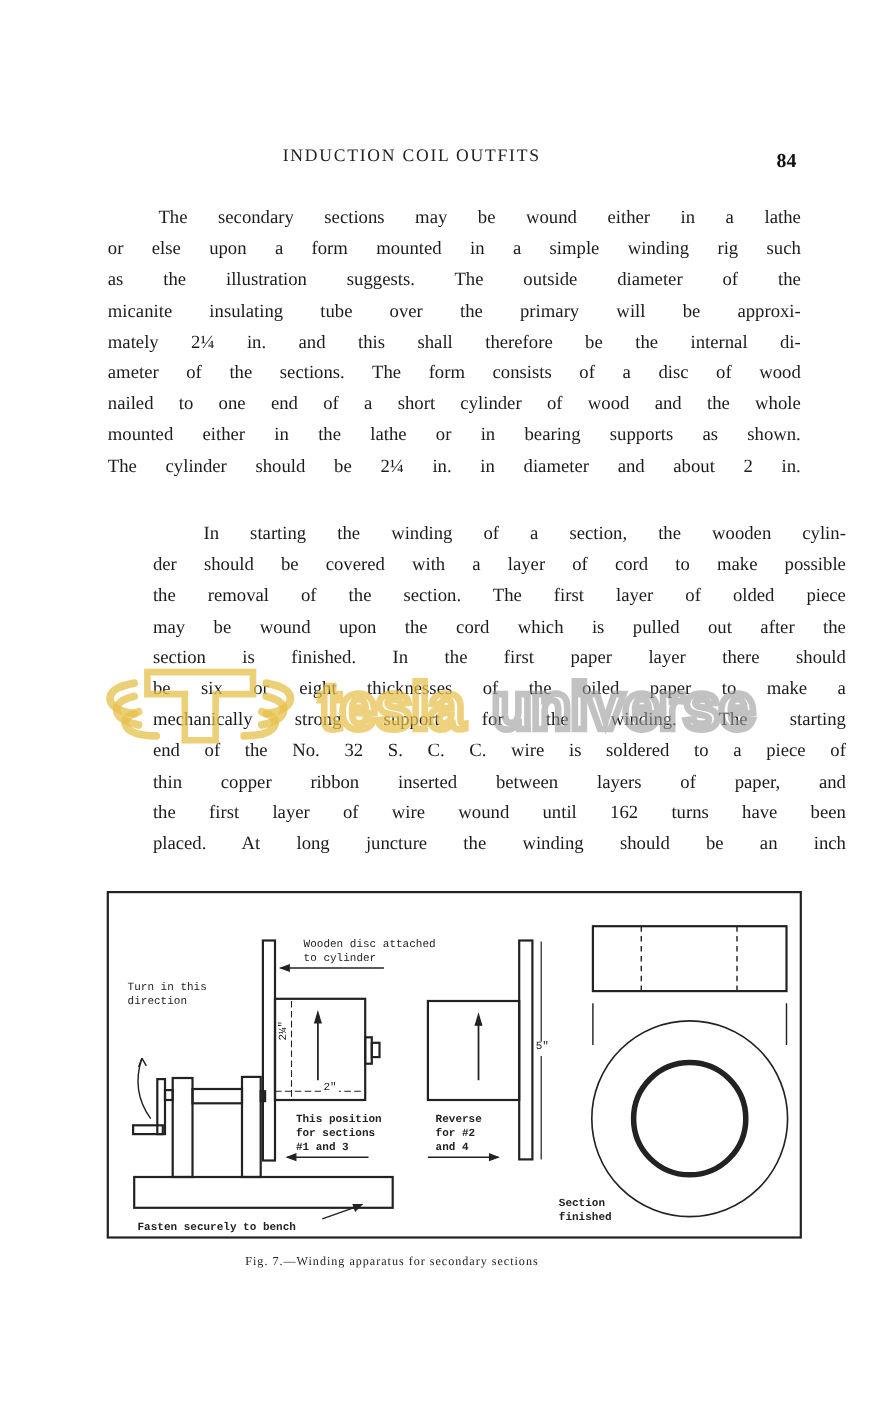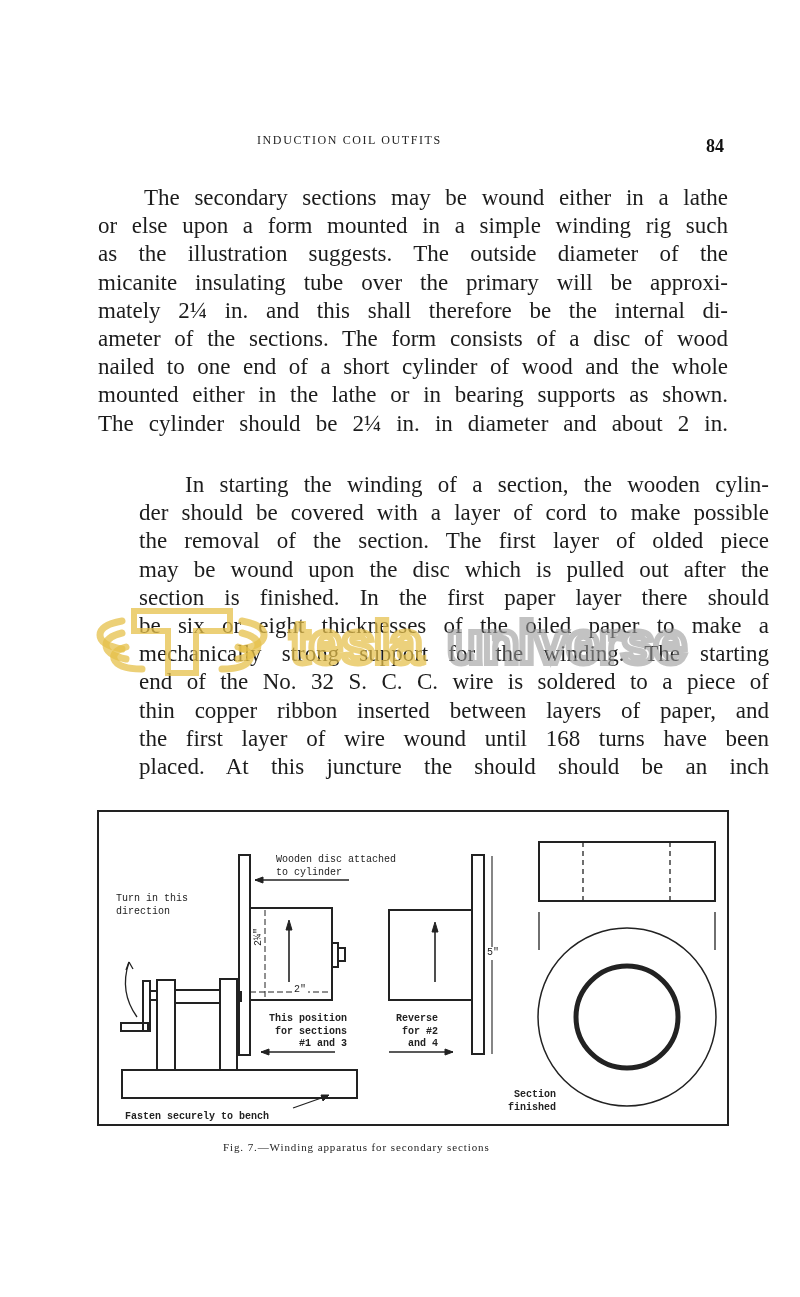--- a/index.html
+++ b/index.html
@@ -1,45 +1,45 @@
 <!DOCTYPE html>
 <html><head>
 <meta charset="utf-8">
 <style>
   html, body { margin: 0; padding: 0; }
   body {
     width: 800px; height: 1297px; background: #ffffff; position: relative; overflow: hidden;
     font-family: "Liberation Serif", "DejaVu Serif", serif; color: #1a1a1a;
   }
   .running-head {
-    position: absolute; top: 133px; left: 257px; font-size: 12px; letter-spacing: 1.6px; color: #222;
+    position: absolute; top: 133px; left: 257px; font-size: 16px; letter-spacing: 1.6px; color: #222;
   }
   .page-number {
     position: absolute; top: 136px; left: 706px; font-size: 18px; font-weight: bold; color: #111;
   }
   .body-text {
-    position: absolute; left: 98px; width: 630px; font-size: 23px; line-height: 28.2px;
+    position: absolute; left: 98px; width: 630px; font-size: 17px; line-height: 28.2px;
     text-align: justify; color: #1c1c1c;
   }
   .body-text .line { display: block; text-align: justify; text-align-last: justify; white-space: nowrap; }
   .body-text .line.last { text-align-last: left; }
   .body-text .line.indent { padding-left: 46px; }
   .para1 { top: 184px; }
   .para2 { top: 471px; margin-left: 41px; }
 
   .figure-frame {
     position: absolute; left: 97px; top: 810px; width: 632px; height: 316px;
     border: 2px solid #222; box-sizing: border-box;
   }
   .figure-svg { position: absolute; left: 0; top: 0; }
   .fig-label {
     position: absolute; font-family: "Liberation Mono", "DejaVu Sans Mono", monospace;
     font-size: 10px; line-height: 12.5px; color: #222; white-space: pre;
   }
-  .fig-label.bold { font-weight: bold; text-align: right; }
+  .fig-label.bold { font-weight: bold; }
   .caption {
     position: absolute; top: 1141px; left: 223px; font-size: 11px; letter-spacing: 0.9px;
     font-family: "Liberation Serif", serif; color: #222;
   }
 
   .watermark { position: absolute; left: 92px; top: 607px; pointer-events: none; }
 </style>
 </head>
 <body>
 
@@ -55,28 +55,28 @@
   <span class="line">ameter of the sections.  The form consists of a disc of wood</span>
   <span class="line">nailed to one end of a short cylinder of wood and the whole</span>
   <span class="line">mounted either in the lathe or in bearing supports as shown.</span>
   <span class="line">The cylinder should be 2¼ in. in diameter and about 2 in.</span>
 </div>
 
 <div class="body-text para2">
   <span class="line indent">In starting the winding of a section, the wooden cylin-</span>
   <span class="line">der should be covered with a layer of cord to make possible</span>
   <span class="line">the removal of the section.  The first layer of olded piece</span>
-  <span class="line">may be wound upon the disc which is pulled out after the</span>
+  <span class="line">may be wound upon the cord which is pulled out after the</span>
   <span class="line">section is finished.  In the first paper layer there should</span>
   <span class="line">be six or eight thicknesses of the oiled paper to make a</span>
   <span class="line">mechanically strong support for the winding.  The starting</span>
   <span class="line">end of the No. 32 S. C. C. wire is soldered to a piece of</span>
   <span class="line">thin copper ribbon inserted between layers of paper, and</span>
-  <span class="line">the first layer of wire wound until 168 turns have been</span>
-  <span class="line">placed.  At this juncture the should should be an inch</span>
+  <span class="line">the first layer of wire wound until 162 turns have been</span>
+  <span class="line">placed.  At long juncture the winding should be an inch</span>
 </div>
 
 <svg class="watermark" width="650" height="70" viewBox="0 0 650 70">
   <g fill="none" stroke-linecap="round">
     <path d="M30 14 Q 8 18 8 28 Q 8 38 30 42" stroke="#e6c04a" stroke-width="7" opacity="0.75"></path>
     <path d="M30 26 Q 14 30 14 38 Q 14 48 34 52" stroke="#e6c04a" stroke-width="7" opacity="0.75"></path>
     <path d="M34 40 Q 20 44 22 52 Q 26 62 50 62" stroke="#e6c04a" stroke-width="7" opacity="0.75"></path>
     <path d="M150 14 Q 172 18 172 28 Q 172 38 150 42" stroke="#e6c04a" stroke-width="7" opacity="0.75"></path>
     <path d="M150 26 Q 166 30 166 38 Q 166 48 146 52" stroke="#e6c04a" stroke-width="7" opacity="0.75"></path>
     <path d="M146 40 Q 160 44 158 52 Q 154 62 130 62" stroke="#e6c04a" stroke-width="7" opacity="0.75"></path>

